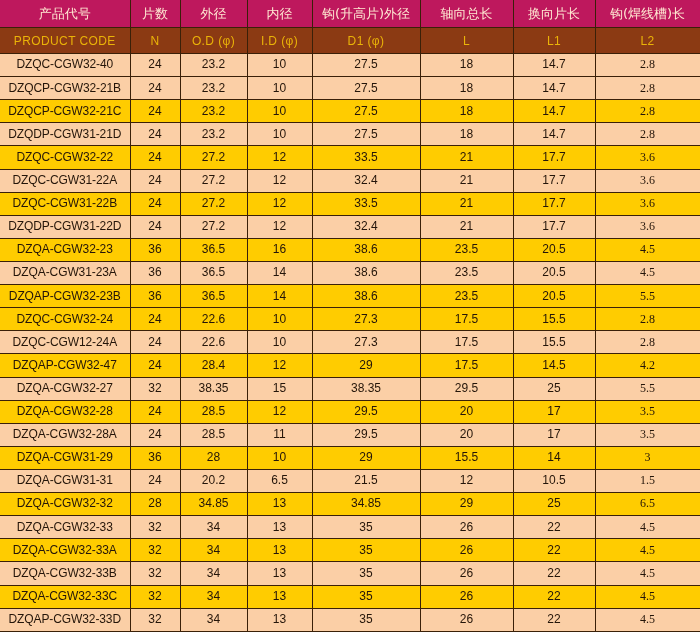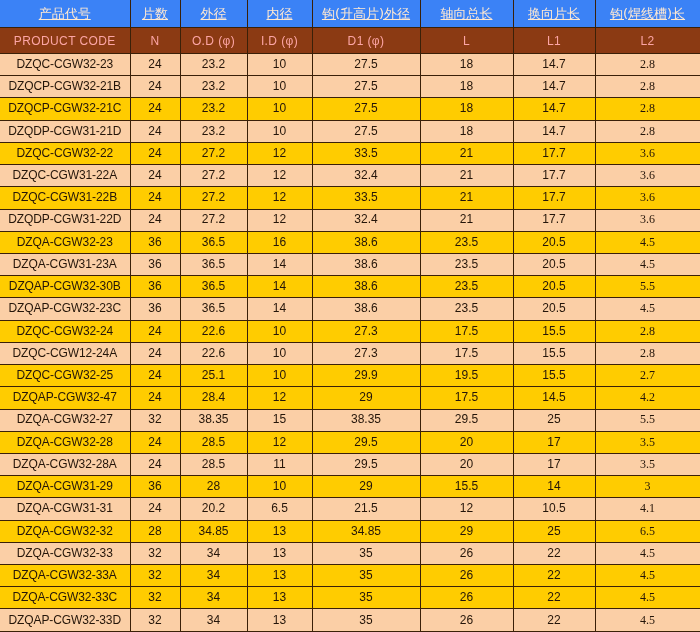--- a/index.html
+++ b/index.html
@@ -18,34 +18,33 @@
     text-align:center;
     vertical-align:middle;
     border-right:1px solid #3a2008;
     border-bottom:1px solid #3a2008;
     white-space:nowrap;
     overflow:hidden;
   }
   
   tr.hdr-cn th{
     height:27px;
-    background:#3b82f6;
+    background:#be185d;
     color:#FFE9D2;
     font-size:13px;
     font-weight:normal;
     border-right:1px solid #6a2a0c;
     border-bottom:2px solid #4a1e08;
     font-family:"DejaVu Sans","Liberation Sans",sans-serif;
-    text-decoration:underline;
   }
   tr.hdr-cn th:last-child{border-right:none;}
   tr.hdr-en th{
     height:25px;
     background:#8B3A13;
-    color:#fca5a5;
+    color:#eab308;
     font-size:12px;
     font-weight:normal;
     letter-spacing:.4px;
     border-right:1px solid #6a2a0c;
     border-bottom:1px solid #C8901E;
   }
   tr.hdr-en th:last-child{border-right:none;}
   
   tbody tr{height:19.3px;}
   tbody td{
@@ -102,21 +101,21 @@
       <th>O.D (φ)</th>
       <th>I.D (φ)</th>
       <th>D1 (φ)</th>
       <th>L</th>
       <th>L1</th>
       <th>L2</th>
     </tr>
   </thead>
   <tbody id="spec-body">
       <tr class="odd">
-        <td class="code">DZQC-CGW32-23</td>
+        <td class="code">DZQC-CGW32-40</td>
         <td>24</td>
         <td>23.2</td>
         <td>10</td>
         <td>27.5</td>
         <td>18</td>
         <td>14.7</td>
         <td>2.8</td>
       </tr>
       <tr class="odd">
         <td class="code">DZQCP-CGW32-21B</td>
@@ -202,68 +201,48 @@
         <td class="code">DZQA-CGW31-23A</td>
         <td>36</td>
         <td>36.5</td>
         <td>14</td>
         <td>38.6</td>
         <td>23.5</td>
         <td>20.5</td>
         <td>4.5</td>
       </tr>
       <tr class="even">
-        <td class="code">DZQAP-CGW32-30B</td>
+        <td class="code">DZQAP-CGW32-23B</td>
         <td>36</td>
         <td>36.5</td>
         <td>14</td>
         <td>38.6</td>
         <td>23.5</td>
         <td>20.5</td>
         <td>5.5</td>
       </tr>
-      <tr class="odd">
-        <td class="code">DZQAP-CGW32-23C</td>
-        <td>36</td>
-        <td>36.5</td>
-        <td>14</td>
-        <td>38.6</td>
-        <td>23.5</td>
-        <td>20.5</td>
-        <td>4.5</td>
-      </tr>
       <tr class="even">
         <td class="code">DZQC-CGW32-24</td>
         <td>24</td>
         <td>22.6</td>
         <td>10</td>
         <td>27.3</td>
         <td>17.5</td>
         <td>15.5</td>
         <td>2.8</td>
       </tr>
       <tr class="odd">
         <td class="code">DZQC-CGW12-24A</td>
         <td>24</td>
         <td>22.6</td>
         <td>10</td>
         <td>27.3</td>
         <td>17.5</td>
         <td>15.5</td>
         <td>2.8</td>
-      </tr>
-      <tr class="even">
-        <td class="code">DZQC-CGW32-25</td>
-        <td>24</td>
-        <td>25.1</td>
-        <td>10</td>
-        <td>29.9</td>
-        <td>19.5</td>
-        <td>15.5</td>
-        <td>2.7</td>
       </tr>
       <tr class="even">
         <td class="code">DZQAP-CGW32-47</td>
         <td>24</td>
         <td>28.4</td>
         <td>12</td>
         <td>29</td>
         <td>17.5</td>
         <td>14.5</td>
         <td>4.2</td>
@@ -309,21 +288,21 @@
         <td>3</td>
       </tr>
       <tr class="odd">
         <td class="code">DZQA-CGW31-31</td>
         <td>24</td>
         <td>20.2</td>
         <td>6.5</td>
         <td>21.5</td>
         <td>12</td>
         <td>10.5</td>
-        <td>4.1</td>
+        <td>1.5</td>
       </tr>
       <tr class="even">
         <td class="code">DZQA-CGW32-32</td>
         <td>28</td>
         <td>34.85</td>
         <td>13</td>
         <td>34.85</td>
         <td>29</td>
         <td>25</td>
         <td>6.5</td>
@@ -341,20 +320,30 @@
       <tr class="even">
         <td class="code">DZQA-CGW32-33A</td>
         <td>32</td>
         <td>34</td>
         <td>13</td>
         <td>35</td>
         <td>26</td>
         <td>22</td>
         <td>4.5</td>
       </tr>
+      <tr class="odd">
+        <td class="code">DZQA-CGW32-33B</td>
+        <td>32</td>
+        <td>34</td>
+        <td>13</td>
+        <td>35</td>
+        <td>26</td>
+        <td>22</td>
+        <td>4.5</td>
+      </tr>
       <tr class="even">
         <td class="code">DZQA-CGW32-33C</td>
         <td>32</td>
         <td>34</td>
         <td>13</td>
         <td>35</td>
         <td>26</td>
         <td>22</td>
         <td>4.5</td>
       </tr>

